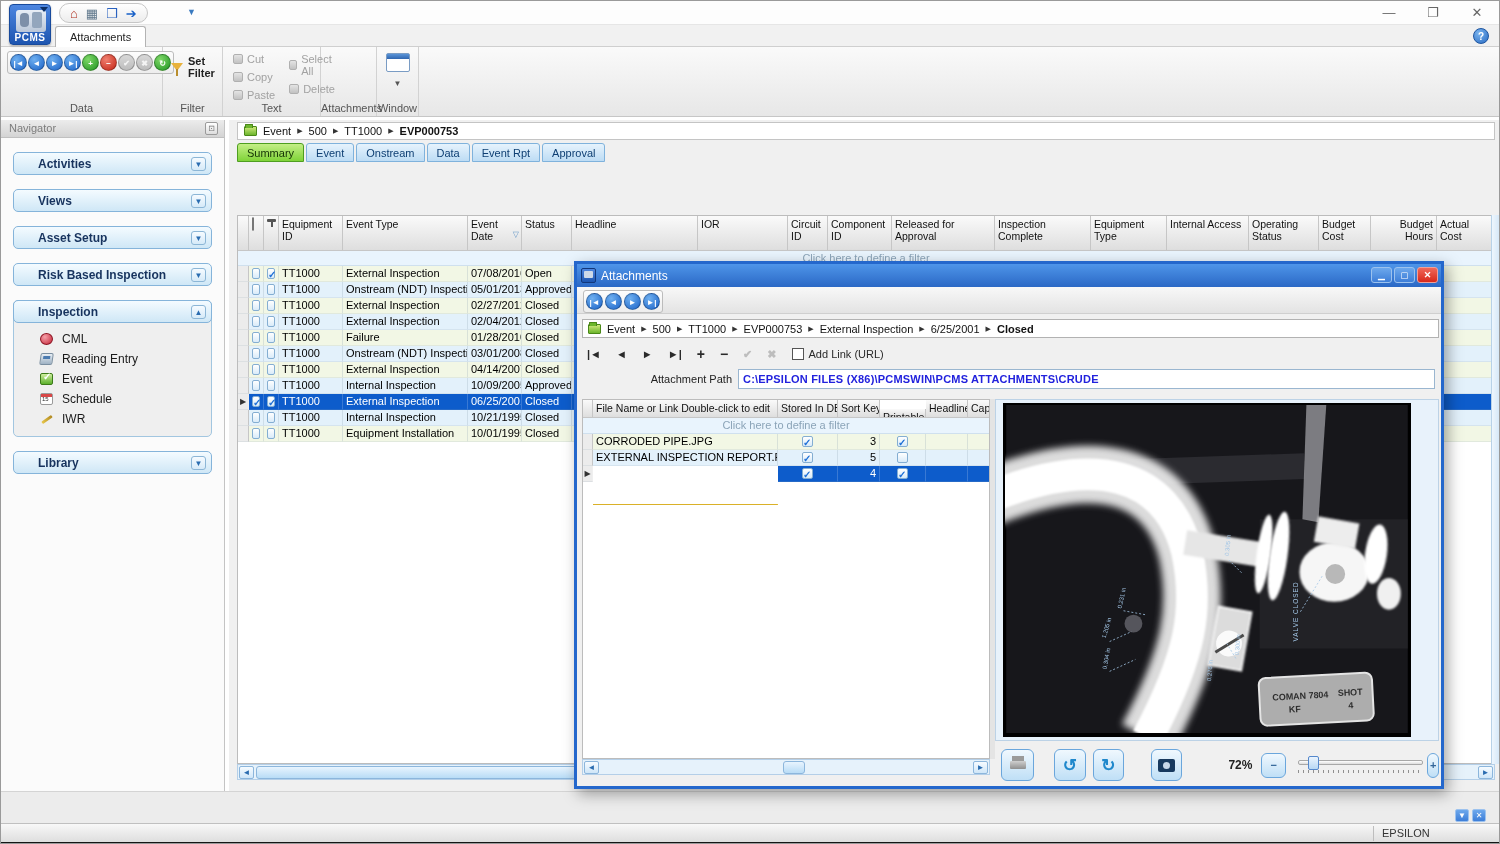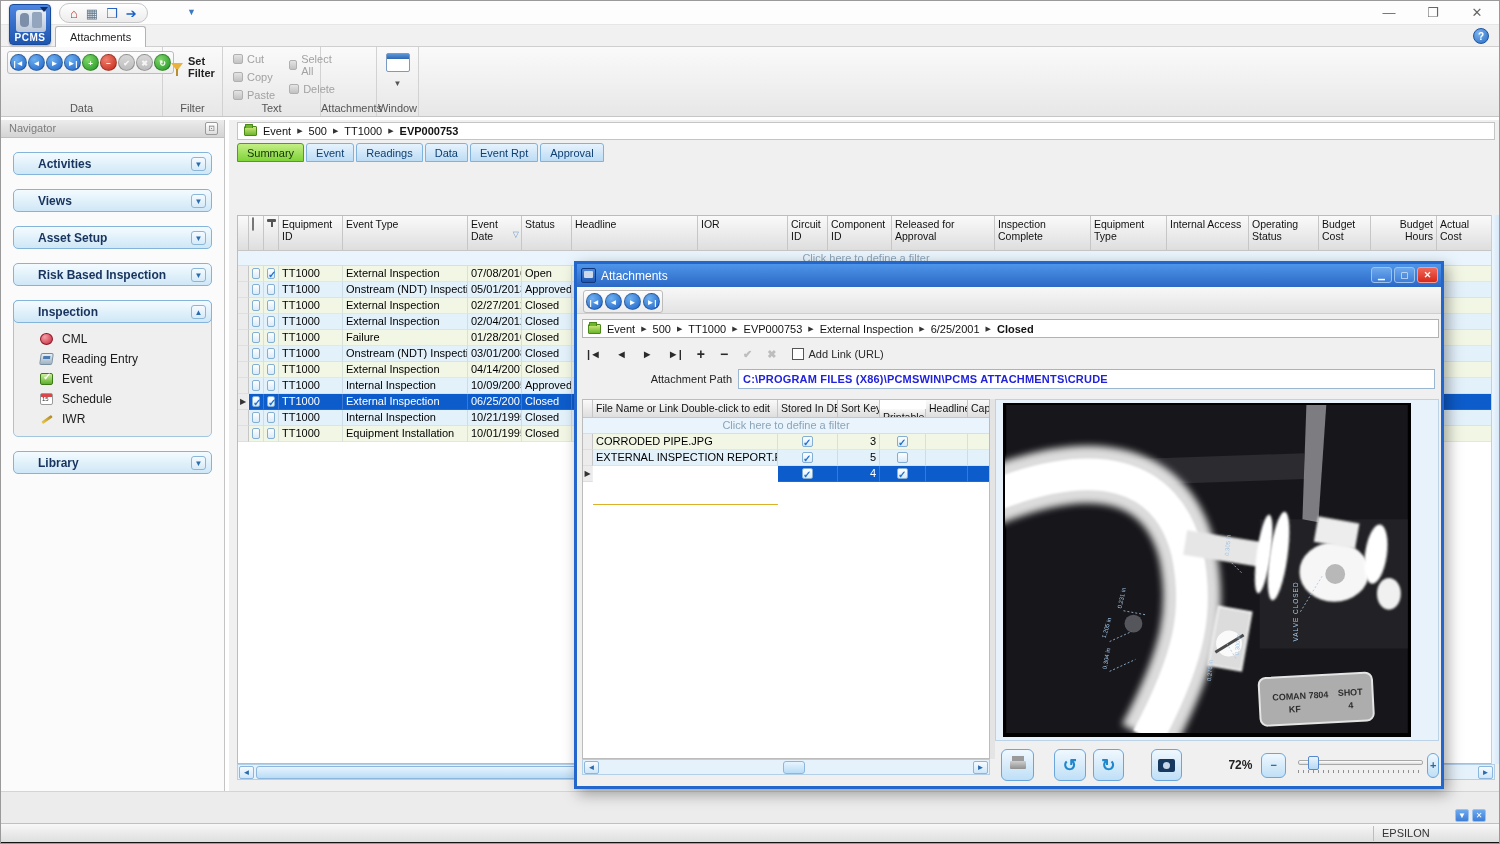--- a/index.html
+++ b/index.html
@@ -299,21 +299,21 @@
       <span class="crumb-sep">▶</span>
       <span class="crumb-item">500</span>
       <span class="crumb-sep">▶</span>
       <span class="crumb-item">TT1000</span>
       <span class="crumb-sep">▶</span>
       <span class="crumb-item last">EVP000753</span>
     </div>
   <div class="tabs" id="main-tabs">
       <div class="tab active">Summary</div>
       <div class="tab">Event</div>
-      <div class="tab">Readings</div>
+      <div class="tab">Onstream</div>
       <div class="tab">Data</div>
       <div class="tab">Event Rpt</div>
       <div class="tab">Approval</div>
     </div>
   <div class="grid">
     <div class="g-head" id="mg-head">
         <div class="g-hcell" style="width: 11px; flex: 0 0 11px;"></div>
         <div class="g-hcell" style="width: 15px; flex: 0 0 15px;"><span class="paperclip"></span></div>
         <div class="g-hcell" style="width: 15px; flex: 0 0 15px;"><span class="gavel"></span></div>
         <div class="g-hcell" style="width: 64px; flex: 0 0 64px;">Equipment ID</div>
@@ -663,21 +663,21 @@
     <span style="font-size:14px;">−</span>
     <span class="dis">✔</span>
     <span class="dis">✖</span>
     <span class="addlink">
       <span class="box"></span>
       <span>Add Link (URL)</span>
     </span>
   </div>
   <div class="pathrow">
     <div class="plabel">Attachment Path</div>
-    <div class="pbox">C:\PROGRAM FILES (X86)\PCMSWIN\PCMS ATTACHMENTS\CRUDE</div>
+    <div class="pbox">C:\EPSILON FILES (X86)\PCMSWIN\PCMS ATTACHMENTS\CRUDE</div>
   </div>
   <div class="dgrid">
     <div class="g-head" id="dg-head">
         <div class="g-hcell" style="flex: 0 0 10px; width: 10px;"></div>
         <div class="g-hcell" style="width: 185px; flex: 0 0 185px; white-space: nowrap;">File Name or Link Double-click to edit<span class="sortmark">▵</span></div>
         <div class="g-hcell" style="width: 60px; flex: 0 0 60px; white-space: nowrap;">Stored In DB</div>
         <div class="g-hcell" style="width: 42px; flex: 0 0 42px; white-space: nowrap;">Sort Key</div>
         <div class="g-hcell" style="width: 46px; flex: 0 0 46px; white-space: nowrap; margin-top: 9px;">Printable</div>
         <div class="g-hcell" style="width: 42px; flex: 0 0 42px; white-space: nowrap;">Headline</div>
         <div class="g-hcell" style="width: 22px; flex: 0 0 22px; white-space: nowrap;">Cap</div>

